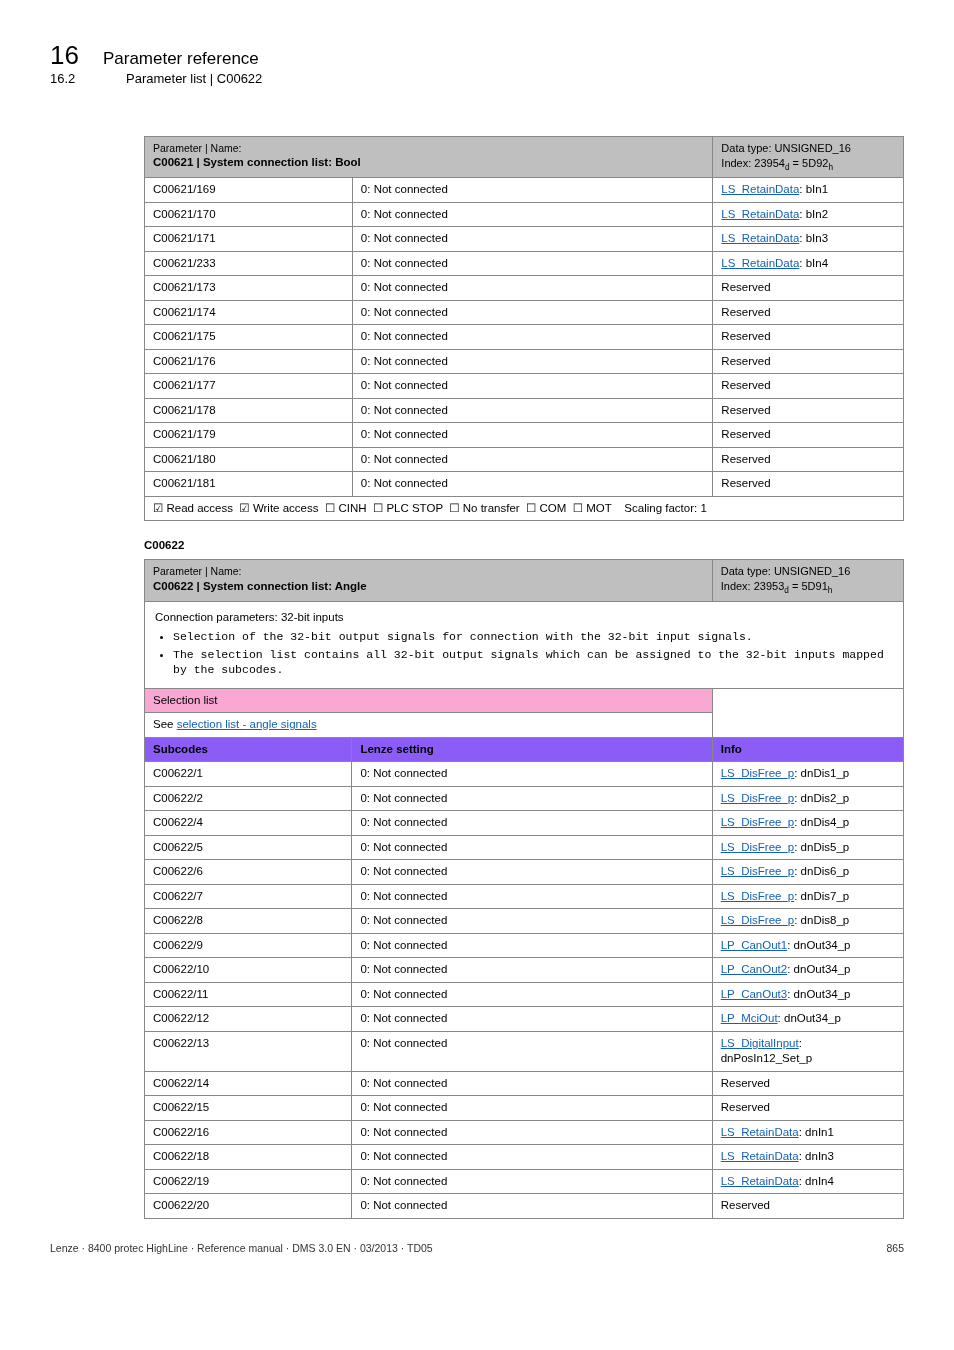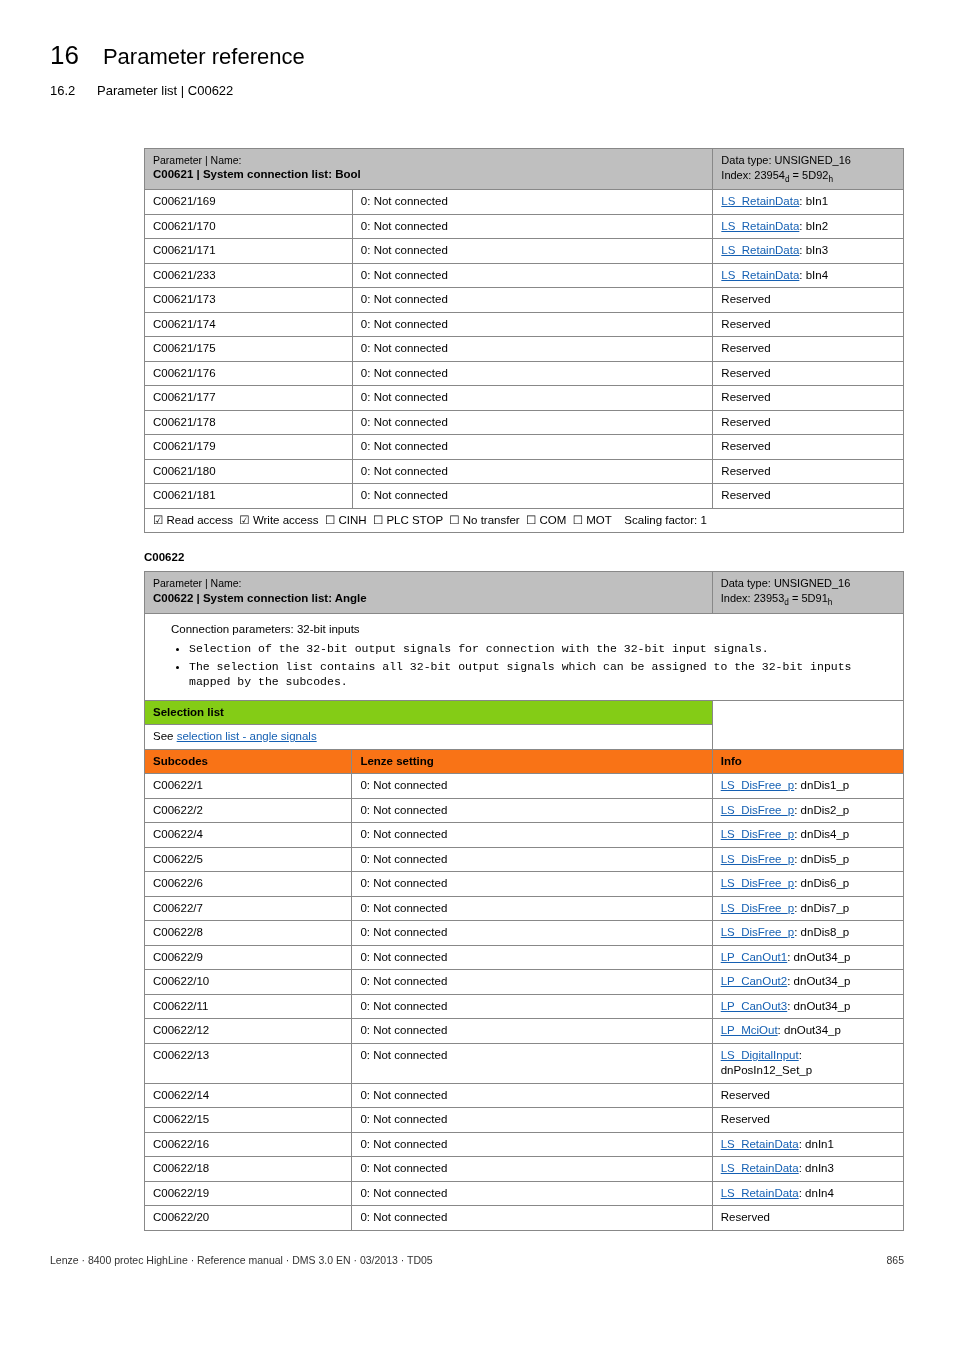--- a/index.html
+++ b/index.html
@@ -7,22 +7,22 @@
     background: #fff;
     margin: 0;
     padding: 40px 50px;
     width: 954px;
     box-sizing: border-box;
     color: #000;
     font-size: 12px;
   }
   .chapter-line { display: flex; align-items: baseline; gap: 24px; }
   .chapter-num { font-size: 26px; font-weight: 400; text-align: right; }
-  .chapter-title { font-size: 22px; font-weight: 400; }
-  .sub-line { display: flex; align-items: baseline; gap: 11px; margin-top: 12px; }
+  .chapter-title { font-size: 17px; font-weight: 400; }
+  .sub-line { display: flex; align-items: baseline; gap: 40px; margin-top: 0; }
   .sub-num { font-size: 13px; min-width: 36px; }
   .sub-title { font-size: 13px; }
   .dashed-divider {
     margin: 18px 0 26px 0;
     line-height: 6px;
     white-space: nowrap;
     overflow: hidden;
     color: #000;
     letter-spacing: 2px;
     font-size: 12px;
@@ -49,25 +49,25 @@
   .col1 { width: 118px; }
   .col2 { width: 220px; }
   .link { color: #1560b3; text-decoration: underline; }
   .sectlabel {
     font-weight: bold;
     font-size: 11.5px;
     margin-left: 94px;
     margin-top: 18px;
     margin-bottom: 8px;
   }
-  .selection-row td { background: #84cc16; font-weight: bold; }
-  .subcodes-row td { background: #f97316; font-weight: bold; }
+  .selection-row td { background: #f9a8d4; font-weight: normal; }
+  .subcodes-row td { background: #8b5cf6; font-weight: bold; }
   .merged-sel td { border-top: none; }
   .desc-cell {
-    padding: 8px 26px !important;
+    padding: 8px 10px !important;
   }
   .desc-cell ul { margin: 4px 0 0 0; padding-left: 18px; }
   .desc-cell li { margin-bottom: 2px; font-family: Liberation Mono, monospace; }
   .footer {
     margin-top: 23px;
     font-size: 10.5px;
     color: #333;
     display: flex;
     justify-content: space-between;
   }

